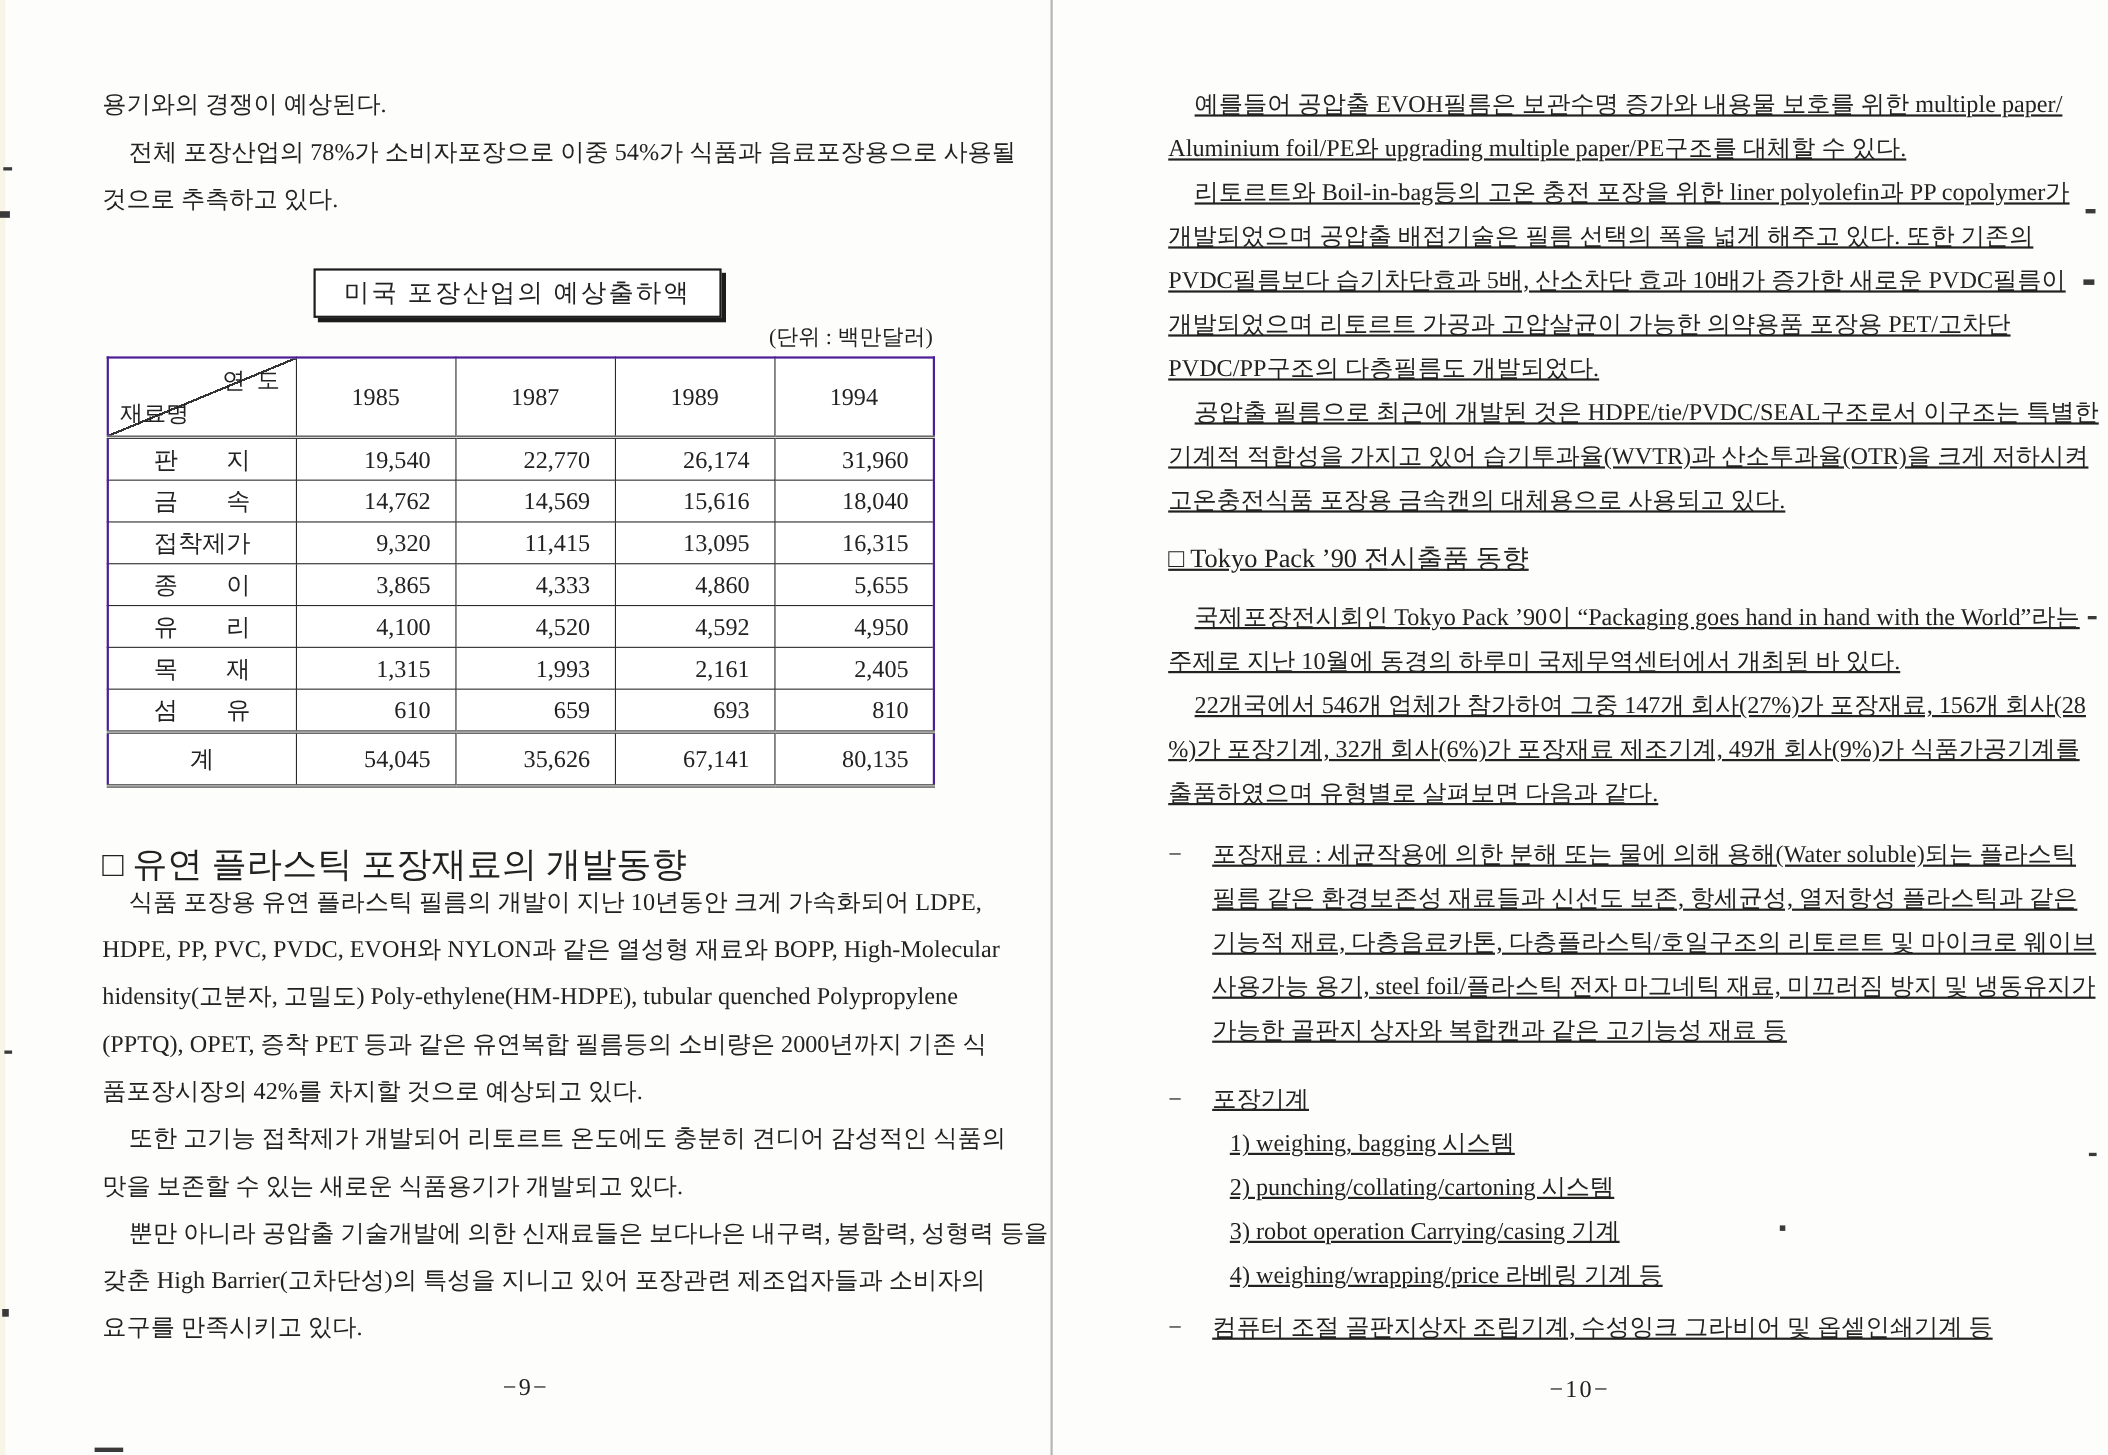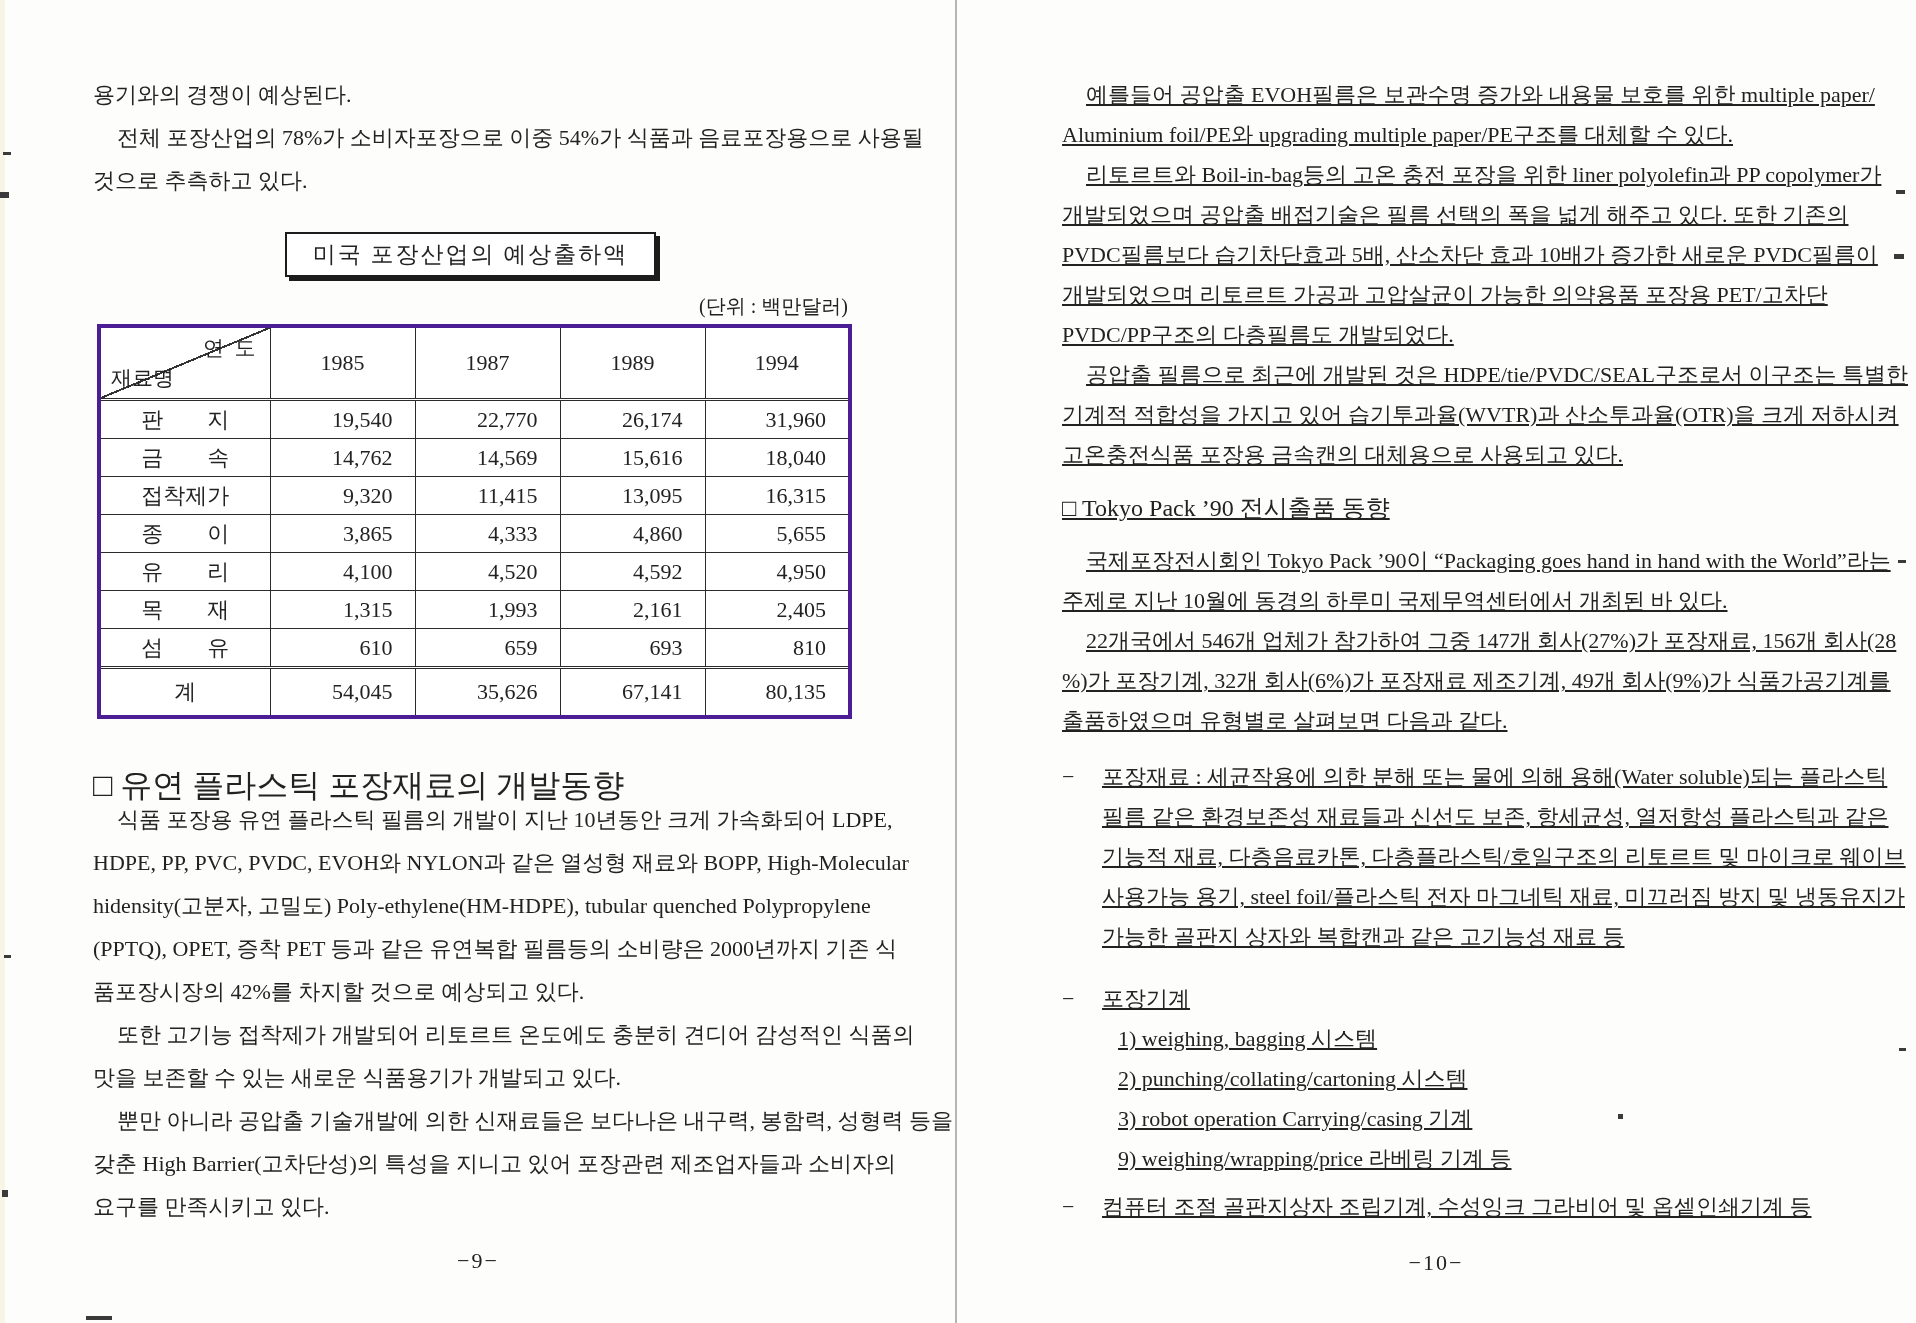--- a/index.html
+++ b/index.html
@@ -14,30 +14,30 @@
   #page-divider{position:absolute;left:955px;top:0;width:2px;height:1323px;background:#b5b5b5;}
   .edge-tint{position:absolute;left:0;top:0;width:5px;height:1323px;background:#f6f1dd;opacity:.7;}
 
   .line{white-space:nowrap;font-size:22px;line-height:43px;}
   #right-page .line{line-height:40px;}
   .indent{padding-left:24px;}
 
   
   .abs{position:absolute;}
   #intro-block{left:93px;top:73px;width:790px;}
-  #table-title-wrap{left:93px;top:232px;width:755px;text-align:center;}
+  #table-title-wrap{left:93px;top:244px;width:755px;text-align:center;}
   .title-box{
     display:inline-block;border:2px solid #1c1c1c;background:#fff;
     box-shadow:4px 4px 0 #1c1c1c;padding:5px 26px;font-size:23px;letter-spacing:2px;
   }
   #unit-note{left:93px;top:293px;width:755px;text-align:right;font-size:20px;}
   #ship-table{left:97px;top:324px;}
   table{border-collapse:collapse;table-layout:fixed;width:751px;background:#fff;}
   td,th{border:1px solid #2b2b2b;font-size:22px;font-weight:normal;padding:0;}
-  table{border:4px solid #4c1d95;}
+  table{border:2px solid #4c1d95;}
   col.c-label{width:171px;}
   col.c-year{width:145px;}
   thead th{height:70px;border-bottom:3px double #2b2b2b;}
   tbody td{height:37px;}
   td.num{text-align:right;padding-right:22px;}
   td.rowlabel{text-align:center;white-space:pre;}
   tr.total td{height:46px;border-top:3px double #2b2b2b;border-bottom:3px double #2b2b2b;}
   th.corner{position:relative;overflow:hidden;}
   th.corner .diag{
     position:absolute;left:-10%;top:-10%;width:120%;height:120%;
@@ -230,21 +230,21 @@
       <div class="line">가능한 골판지 상자와 복합캔과 같은 고기능성 재료 등</div>
     </div>
 
     <div class="bullet b2">
       <span class="marker">−</span>
       <div class="line">포장기계</div>
       <div class="numbered">
         <div class="line">1) weighing, bagging 시스템</div>
         <div class="line">2) punching/collating/cartoning 시스템</div>
         <div class="line">3) robot operation Carrying/casing 기계</div>
-        <div class="line">9) weighing/wrapping/price 라베링 기계 등</div>
+        <div class="line">4) weighing/wrapping/price 라베링 기계 등</div>
       </div>
     </div>
 
     <div class="bullet b3">
       <span class="marker">−</span>
       <div class="line">컴퓨터 조절 골판지상자 조립기계, 수성잉크 그라비어 및 옵셑인쇄기계 등</div>
       <div class="line"></div>
     </div>
 
   </div>

